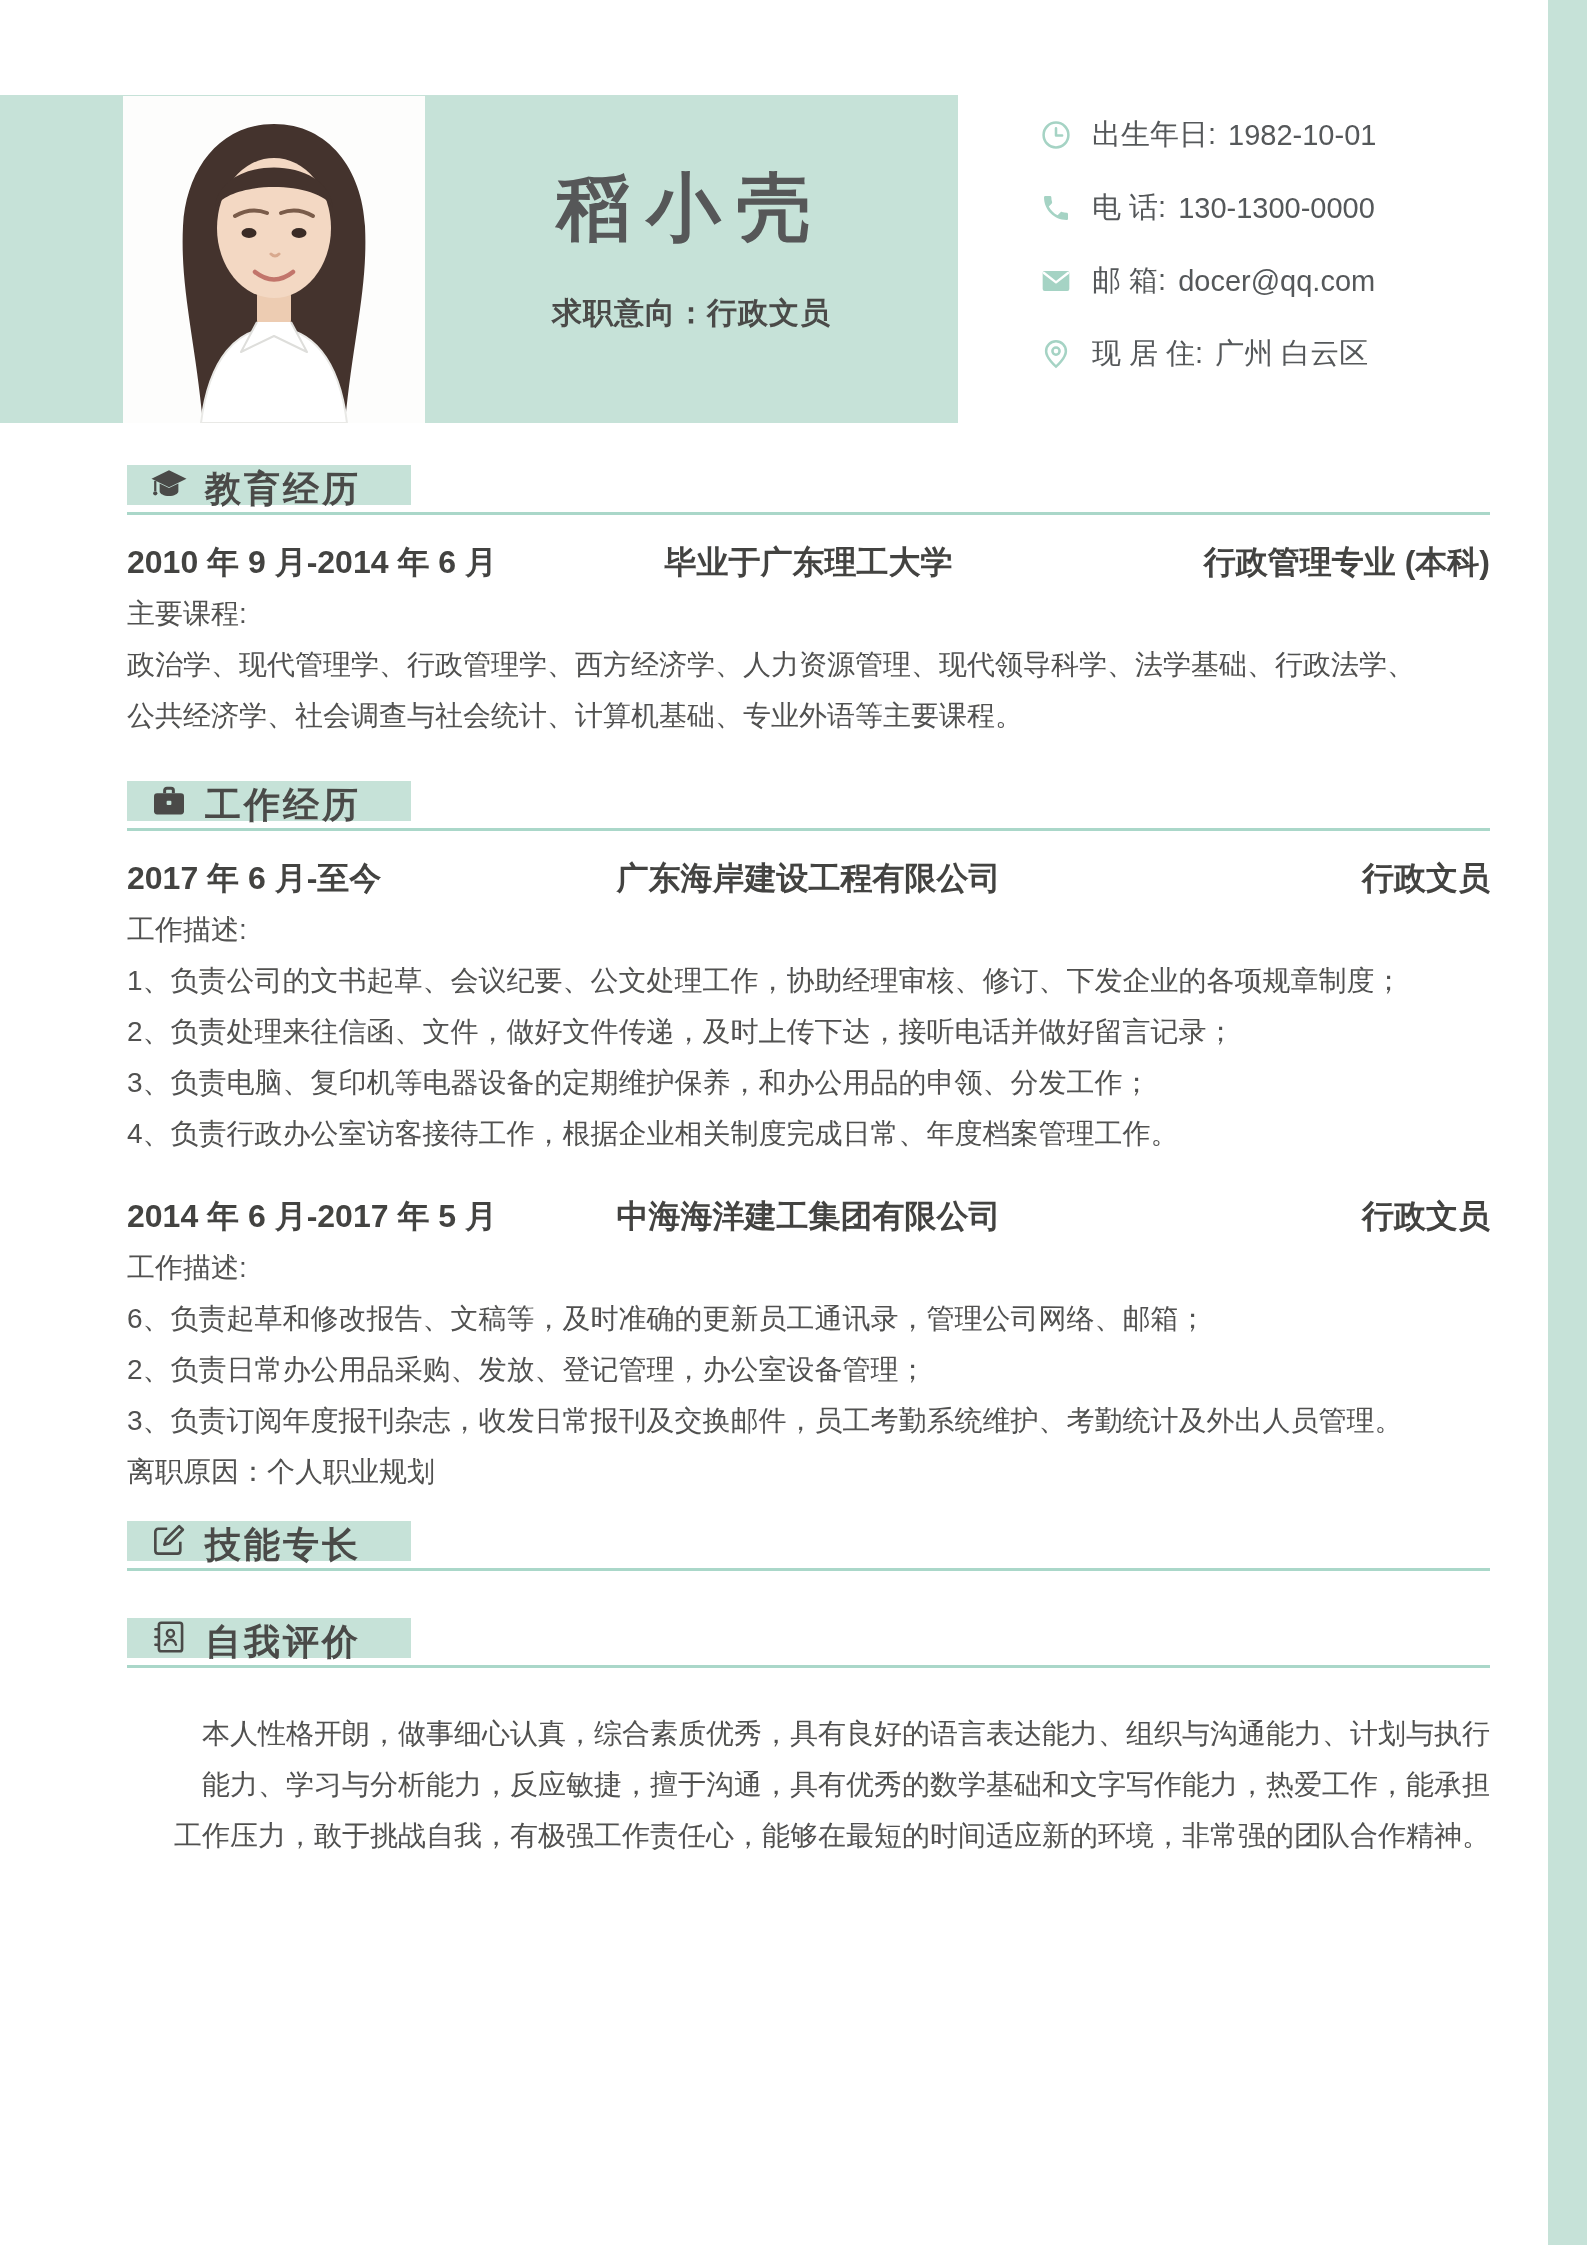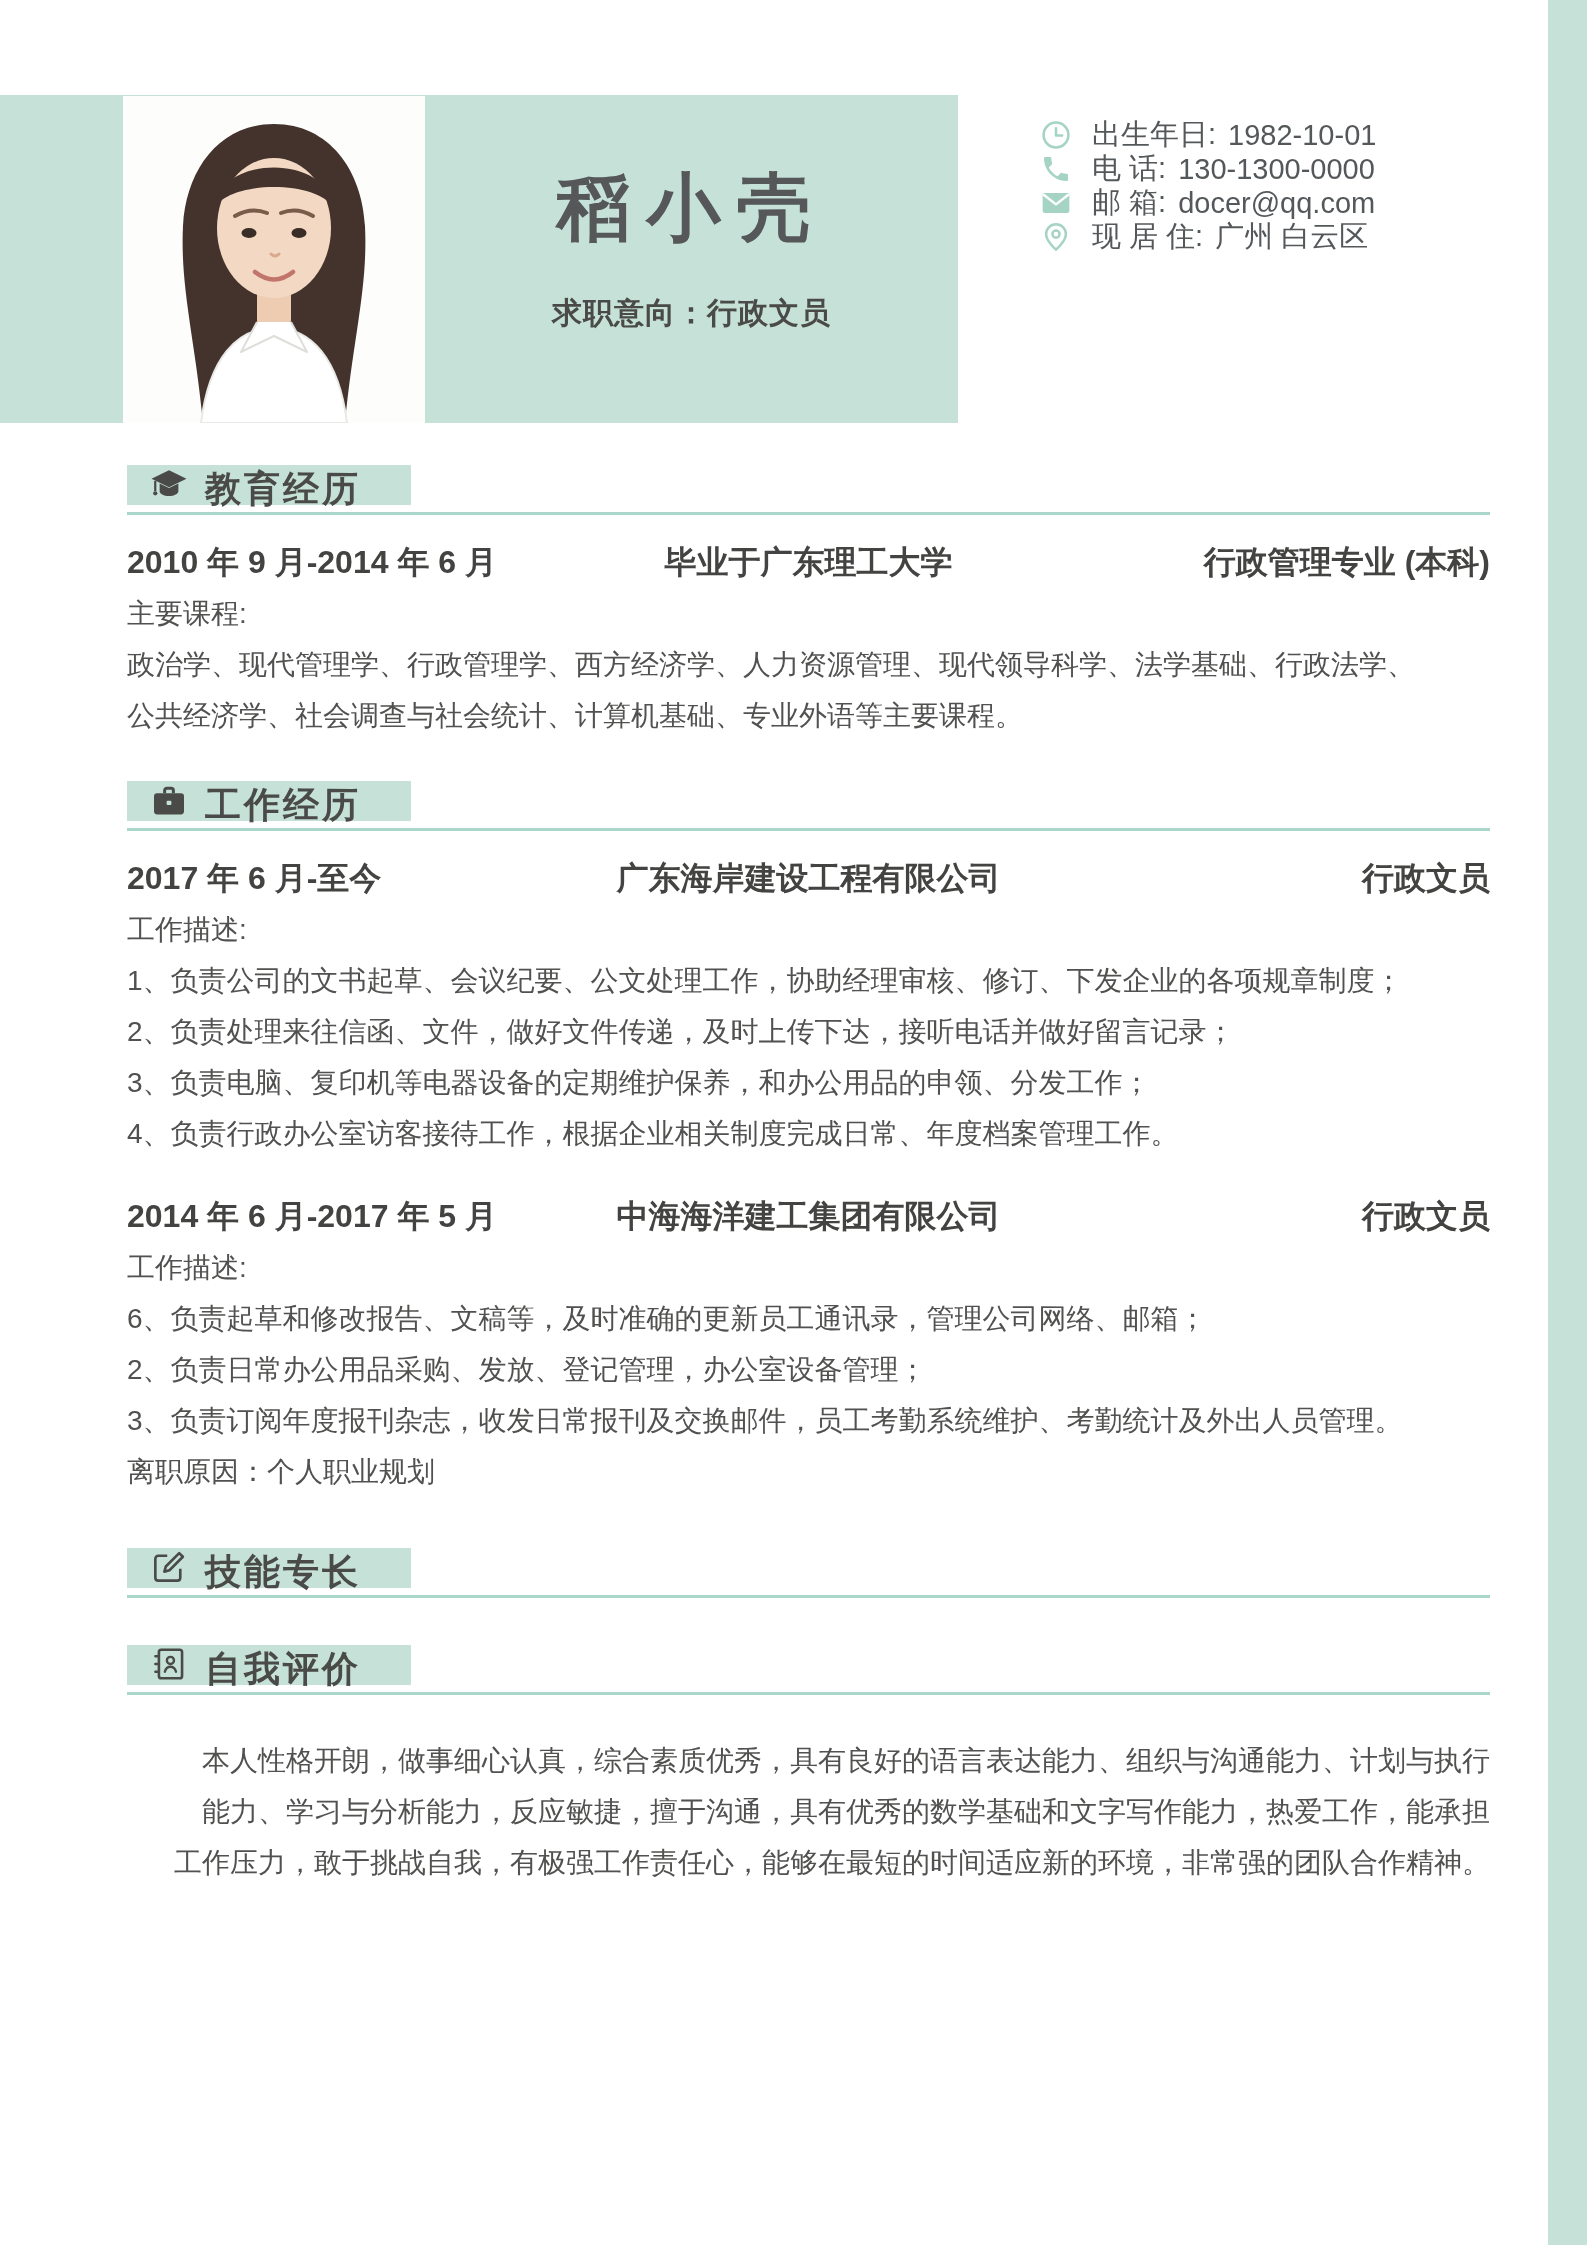--- a/index.html
+++ b/index.html
@@ -18,37 +18,37 @@
   .right-strip{position:absolute;top:0;right:0;width:39px;height:100%;background:var(--mint);}
 
   
   .header-band{position:absolute;left:0;top:95px;width:958px;height:328px;background:var(--mint);}
   .photo{position:absolute;left:123px;top:96px;width:302px;height:327px;display:block;}
   .name-block{position:absolute;left:425px;top:95px;width:533px;height:330px;text-align:center;}
   .name{padding-top:76px;font-size:74px;line-height:1;font-weight:bold;color:var(--name-color);letter-spacing:16px;}
   .objective{margin-top:48px;font-size:30px;font-weight:bold;color:var(--text-dark);letter-spacing:1px;}
 
   
-  .contact{position:absolute;left:1040px;top:118px;display:flex;flex-direction:column;}
+  .contact{position:absolute;left:1040px;top:118px;display:flex;flex-direction:column;gap:39px;}
   .contact-row{display:flex;align-items:center;height:34px;font-size:29px;color:#55585a;}
   .contact-icon{width:32px;height:32px;margin-right:20px;color:var(--icon-mint);flex:0 0 auto;}
   .contact-icon svg{width:32px;height:32px;display:block;}
   .contact-value{margin-left:12px;}
 
   
   .content{position:absolute;left:127px;top:423px;width:1363px;}
 
   .section-title{display:inline-flex;align-items:flex-start;height:40px;background:var(--mint);padding:0 50px 0 22px;color:var(--text-dark);}
   .section-title svg{width:40px;height:38px;margin-right:16px;color:var(--text-dark);display:block;}
   .section-title .t{font-size:36px;font-weight:bold;letter-spacing:3px;}
   .divider{height:3px;background:var(--divider);margin-top:5px;}
 
   .sec-edu{margin-top:42px;}
   .sec-work{margin-top:40px;}
-  .sec-skill{margin-top:51px;}
+  .sec-skill{margin-top:24px;}
   .sec-self{margin-top:47px;}
 
   .block{margin-top:22px;}
   .block-sp{margin-top:30px;}
   .block-sp2{margin-top:40px;text-align:right;}
   .line{font-size:28px;line-height:51px;color:var(--text-body);}
   .row3{display:grid;grid-template-columns:1fr auto 1fr;font-size:32px;line-height:51px;font-weight:bold;color:#434341;}
   .row3 .c{text-align:center;}
   .row3 .r{text-align:right;}
   .job2{margin-top:32px;}

